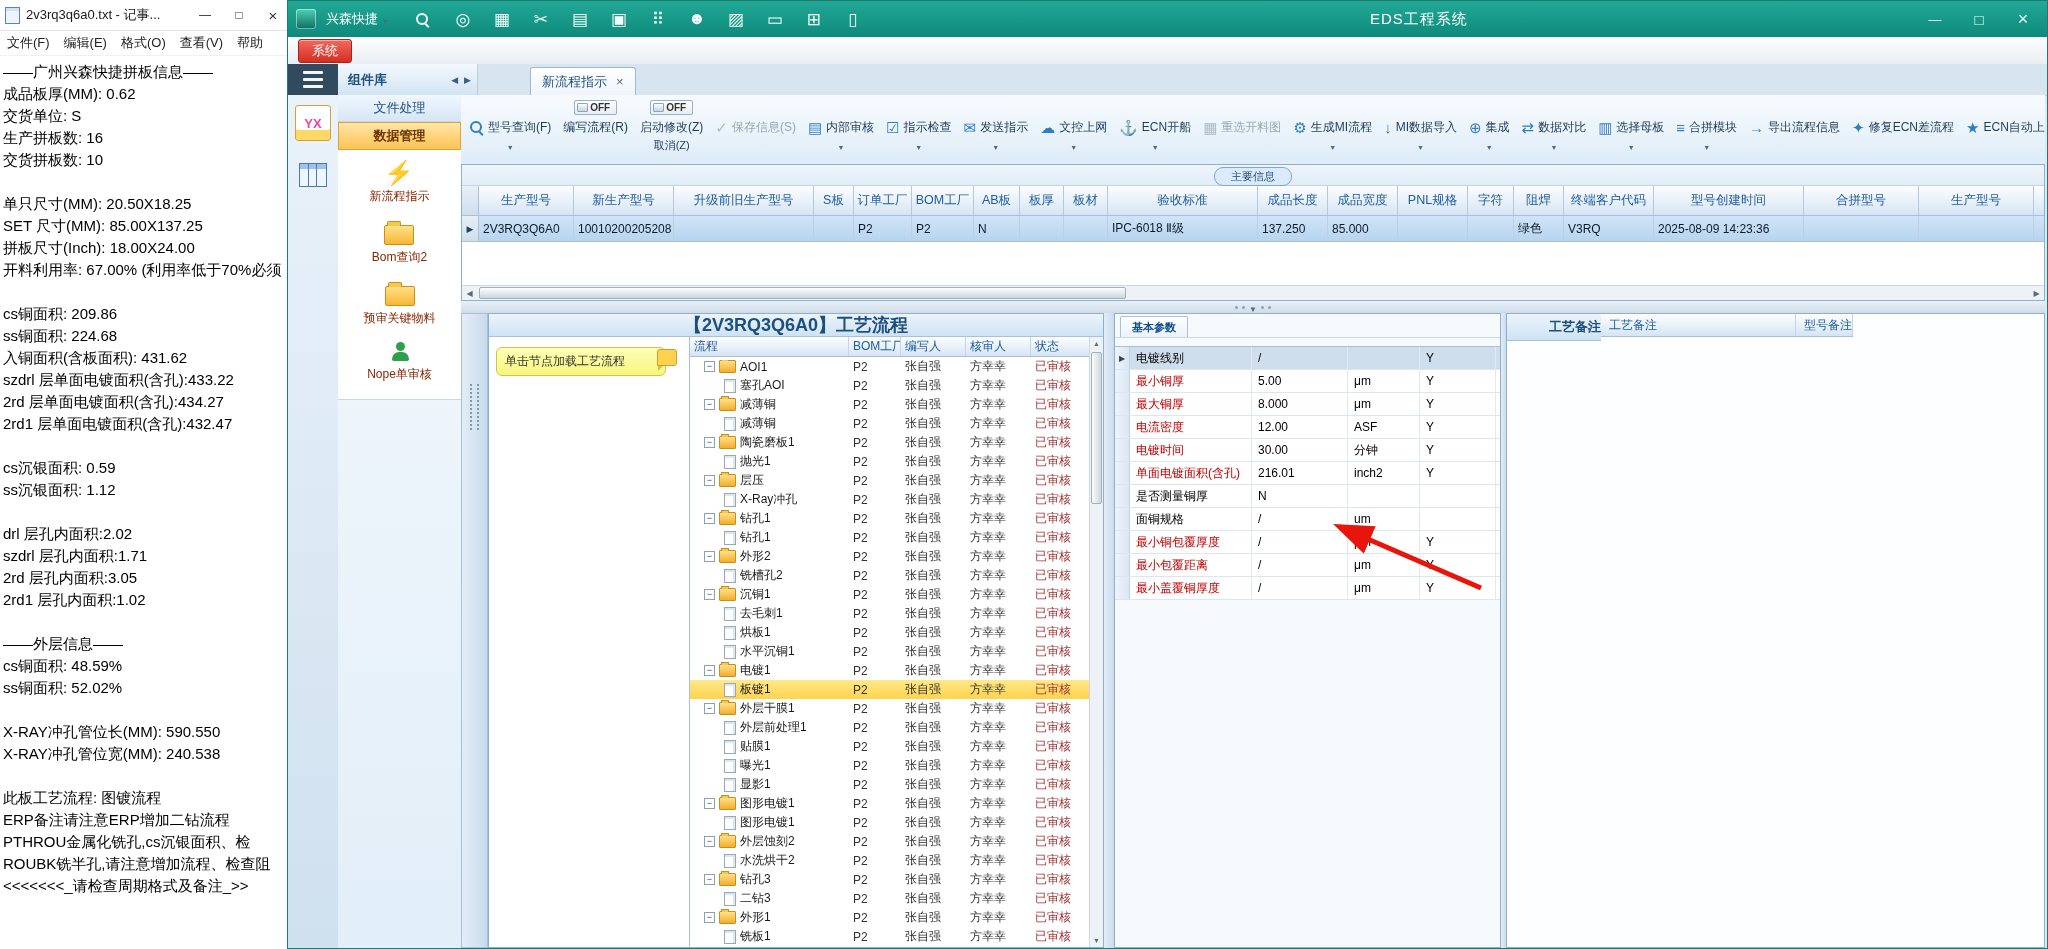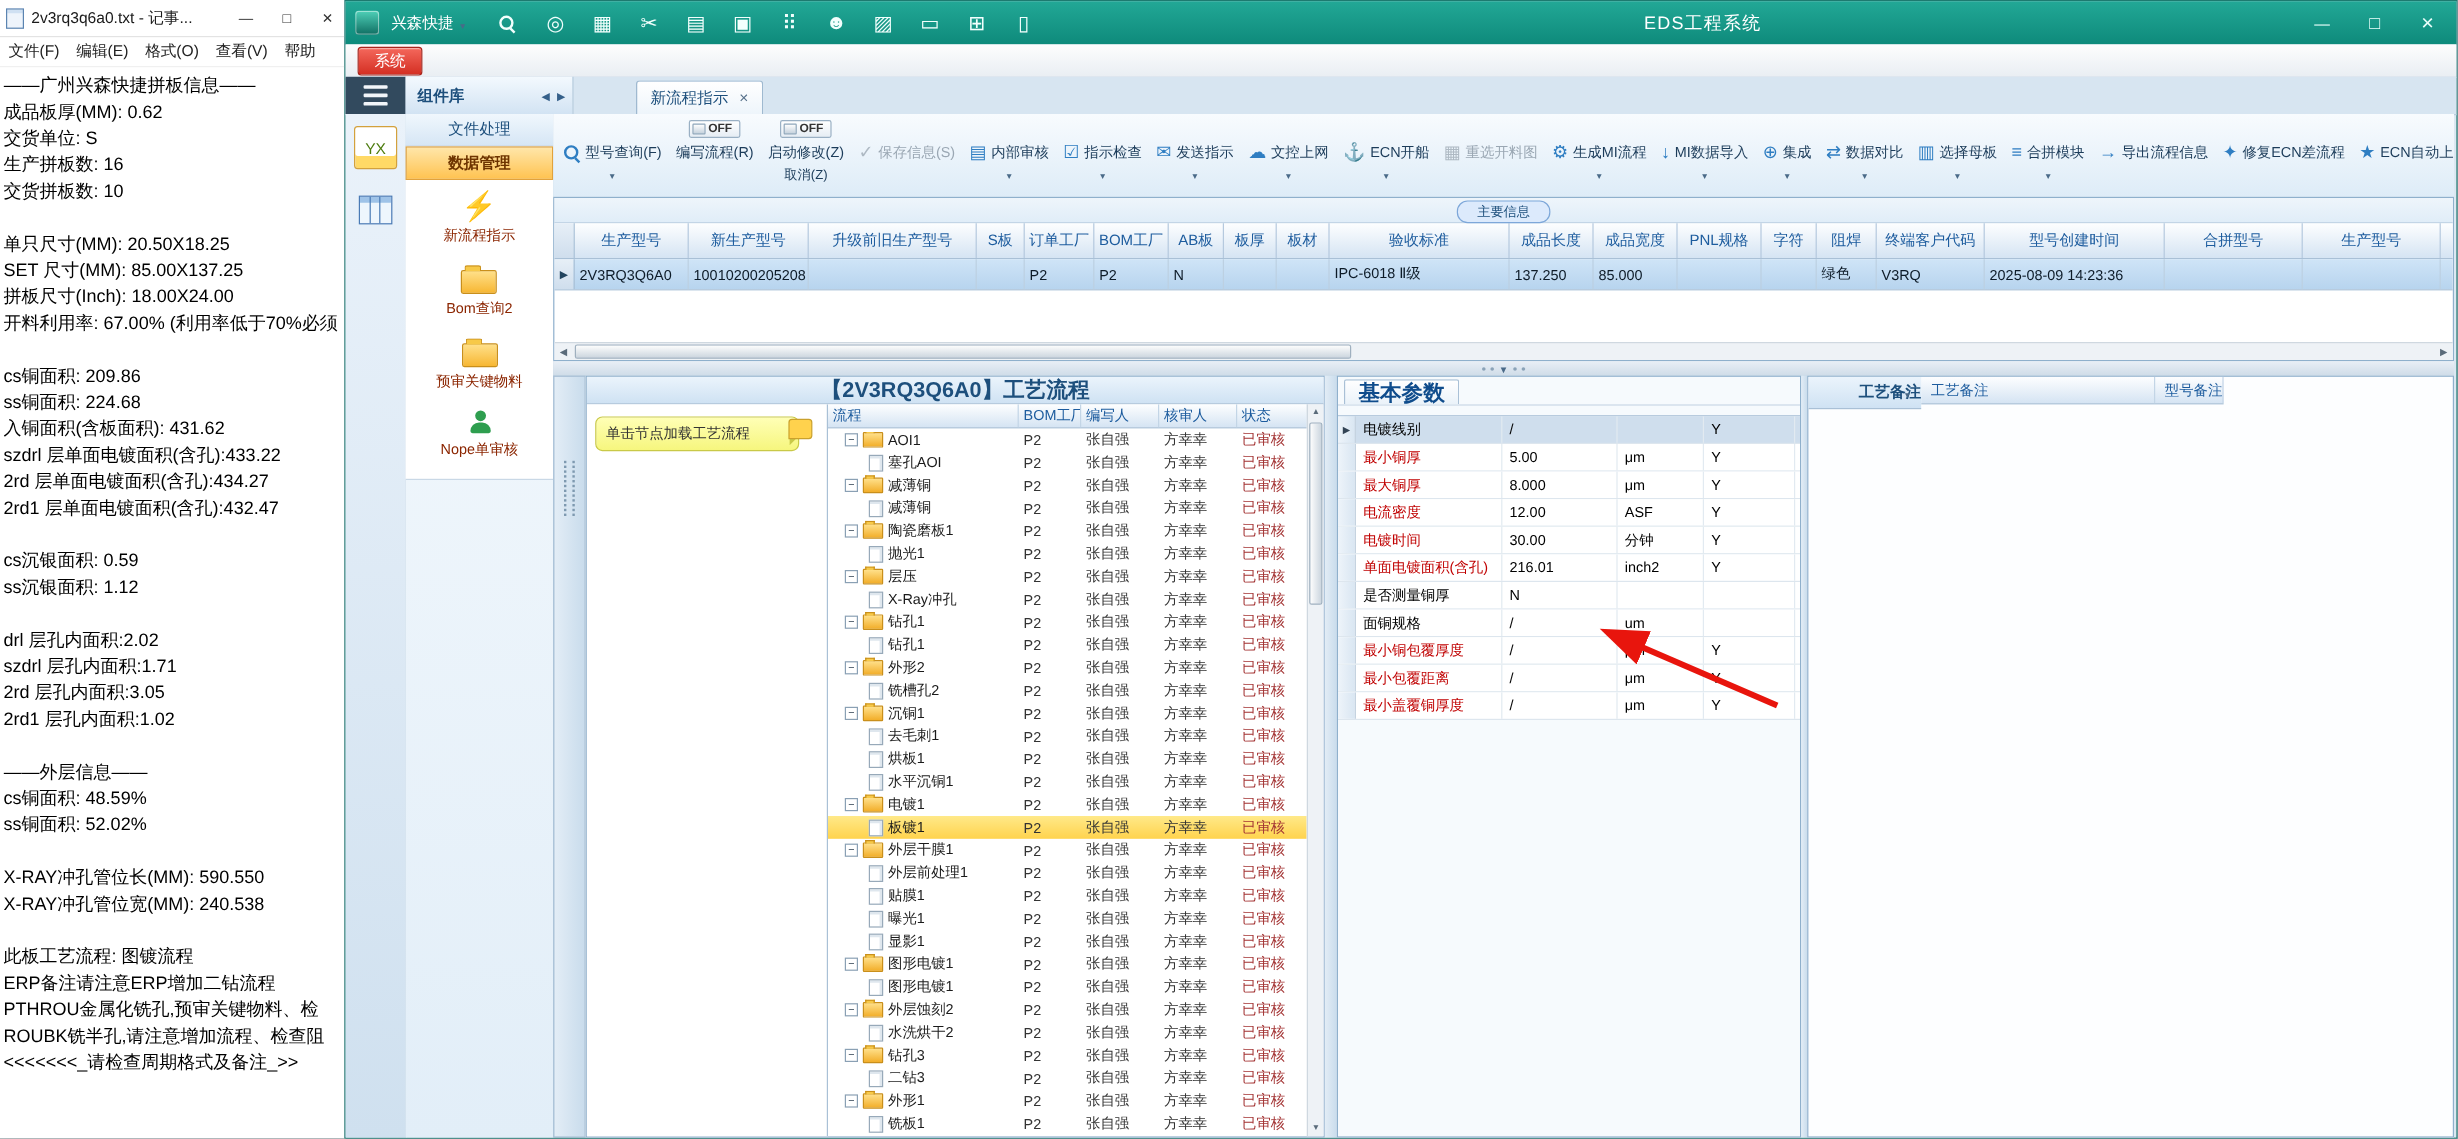--- a/index.html
+++ b/index.html
@@ -61,21 +61,21 @@
   .lib-arr.r::before{content:"▶";}
   .tabs-area{flex:1;display:flex;align-items:flex-end;padding-left:52px;}
   .tab-active{height:27px;background:linear-gradient(#ffffff,#eef5fb);border:1px solid #9fb9d0;border-bottom:none;
               border-radius:3px 3px 0 0;display:flex;align-items:center;gap:9px;padding:0 11px;font-size:13px;color:#1d4f7c;}
   .tab-x::before{content:"×";font-size:13px;color:#56708a;}
 
   
   .left-strip{position:absolute;left:0;top:94px;width:50px;bottom:0;background:linear-gradient(180deg,#eaf2fa,#cfe0ef);
               border-right:1px solid #b9cede;display:flex;flex-direction:column;align-items:center;}
   .yx-logo{width:34px;height:34px;margin-top:10px;background:#fff;border:1px solid #d3a13c;border-radius:3px;
-           display:flex;align-items:center;justify-content:center;font-size:13px;font-weight:normal;color:#4d7c0f;
+           display:flex;align-items:center;justify-content:center;font-size:13px;font-weight:bold;color:#ec4899;
            box-shadow:inset 0 -10px 0 #ffd966;}
   .data-grid-icon{width:26px;height:22px;margin-top:22px;background:#eef6fd;border:1px solid #4a7ab5;
            box-shadow:inset 0 5px 0 #9fc3e8;position:relative;}
   .data-grid-icon::before{content:"";position:absolute;left:8px;top:0;bottom:0;width:1px;background:#4a7ab5;}
   .data-grid-icon::after{content:"";position:absolute;left:16px;top:0;bottom:0;width:1px;background:#4a7ab5;}
 
   
   .side-panel{position:absolute;left:50px;top:94px;width:123px;bottom:0;border-right:1px solid #b9cede;
               background:linear-gradient(180deg,#f4f9fd,#e2eef8);display:flex;flex-direction:column;}
   .side-btn{height:26px;display:flex;align-items:center;justify-content:center;font-size:13px;}
@@ -191,21 +191,21 @@
 
   
   .params-panel{position:absolute;left:826px;top:312px;width:387px;bottom:0;background:#f6fafd;border:1px solid #8fb0cc;
                 box-sizing:border-box;display:flex;flex-direction:column;overflow:hidden;}
   .ptabs{height:23px;display:flex;align-items:flex-end;background:linear-gradient(#eef5fb,#d8e7f4);
          border-bottom:1px solid #a9c0d6;padding-left:3px;flex:0 0 auto;}
   .ptab{padding:0 12px;height:20px;display:flex;align-items:center;font-size:12.5px;color:#2a5b8a;}
   .ptab.active{background:#f6fafd;border:1px solid #a9c0d6;border-bottom:none;border-radius:2px 2px 0 0;
                font-weight:bold;color:#0f4c8c;height:22px;}
   .psubtabs{height:23px;display:flex;align-items:flex-end;padding-left:5px;border-bottom:1px solid #c9d8e6;flex:0 0 auto;}
-  .psub{height:20px;display:flex;align-items:center;padding:0 11px;font-size:18px;font-weight:bold;color:#0f4c8c;
+  .psub{height:20px;display:flex;align-items:center;padding:0 11px;font-size:11px;font-weight:bold;color:#0f4c8c;
         background:linear-gradient(#ffffff,#eaf2f9);border:1px solid #a9c0d6;border-bottom:none;border-radius:2px 2px 0 0;}
   .pgrid{margin-top:8px;border-top:1px solid #a9c0d6;flex:0 0 auto;}
   .pg-header{display:flex;height:22px;background:linear-gradient(#fdfeff,#d5e4f3);border-bottom:1px solid #a9c0d6;}
   .pg-hcell{font-size:12px;color:#1d5c9e;display:flex;align-items:center;padding-left:6px;border-right:1px solid #c3d5e6;
             box-sizing:border-box;white-space:nowrap;overflow:hidden;flex:0 0 auto;}
   .pg-row{display:flex;height:22px;border-bottom:1px solid #dde6ee;background:#fff;}
   .pg-row.sel{background:#cfdeed;}
   .pg-sel{width:14px;flex:0 0 14px;background:linear-gradient(90deg,#eef4fa,#d9e6f2);border-right:1px solid #c5d3e0;
           display:flex;align-items:center;justify-content:center;}
   .pg-sel.on::before{content:"▶";font-size:8px;color:#345;}
@@ -283,21 +283,21 @@
         <div class="np-line">&nbsp;</div>
         <div class="np-line">——外层信息——</div>
         <div class="np-line">cs铜面积: 48.59%</div>
         <div class="np-line">ss铜面积: 52.02%</div>
         <div class="np-line">&nbsp;</div>
         <div class="np-line">X-RAY冲孔管位长(MM): 590.550</div>
         <div class="np-line">X-RAY冲孔管位宽(MM): 240.538</div>
         <div class="np-line">&nbsp;</div>
         <div class="np-line">此板工艺流程: 图镀流程</div>
         <div class="np-line">ERP备注请注意ERP增加二钻流程</div>
-        <div class="np-line">PTHROU金属化铣孔,预审关键物料、检</div>
+        <div class="np-line">PTHROU金属化铣孔,cs沉银面积、检</div>
         <div class="np-line">ROUBK铣半孔,请注意增加流程、检查阻</div>
         <div class="np-line">&lt;&lt;&lt;&lt;&lt;&lt;&lt;_请检查周期格式及备注_&gt;&gt;</div>
       </div>
   </div>
 
   <div class="main">
 
     <div class="titlebar">
       <div class="tb-left">
         <span class="app-logo"></span>

